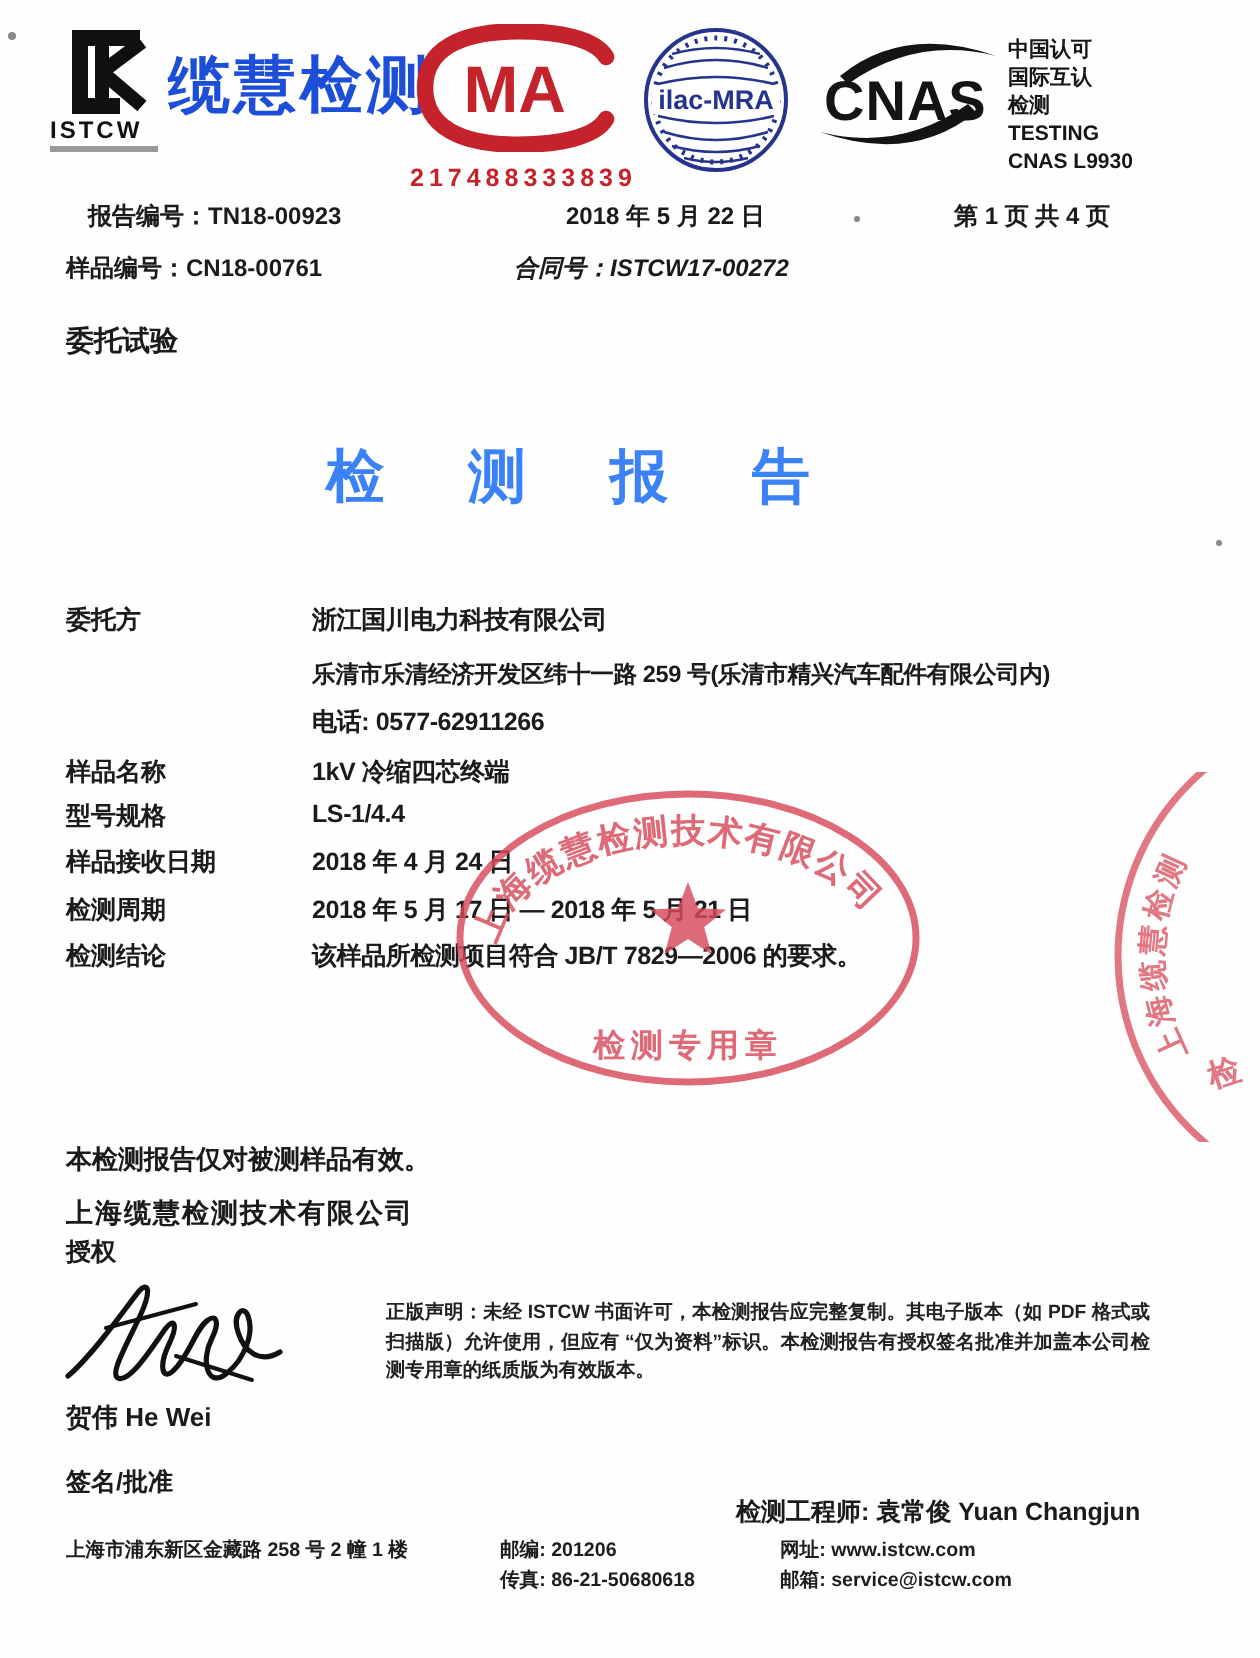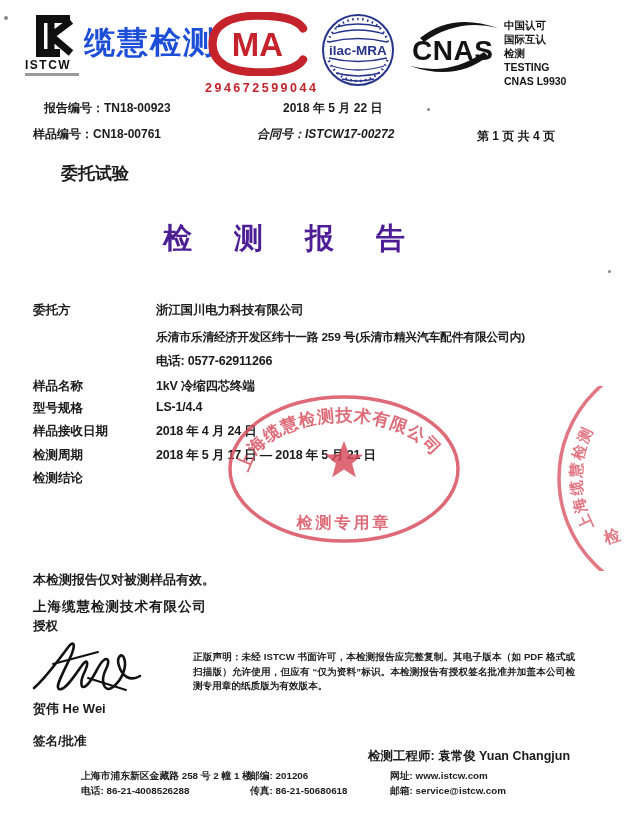--- a/index.html
+++ b/index.html
@@ -18,26 +18,26 @@
   .cma-box{left:205px;top:12px;width:112px;text-align:center;}
   .cma-num{color:#c4232b;font-size:12.5px;font-weight:900;letter-spacing:2.5px;margin-top:1px;}
   .ilac-box{left:320px;top:12px;}
   .cnas-box{left:406px;top:16px;}
   .accred{left:504px;top:18px;font-size:10.5px;font-weight:700;line-height:14px;color:#161616;}
   .accred .en{font-weight:900;}
   
   .meta{font-size:12px;font-weight:700;white-space:nowrap;}
   .m-report{left:44px;top:100px;}
   .m-date{left:283px;top:100px;}
-  .m-page{left:477px;top:100px;margin-top:28px;}
+  .m-page{left:477px;top:100px;}
   .m-sample{left:33px;top:126px;}
   .m-contract{left:257px;top:126px;font-style:italic;}
-  .m-testtype{left:33px;top:162px;font-size:17px;font-weight:700;margin-left:28px;}
-  
-  .doc-title{left:163px;top:219px;font-size:29px;font-weight:700;letter-spacing:42px;white-space:nowrap;color:#4c1d95;}
+  .m-testtype{left:33px;top:162px;font-size:14px;font-weight:700;}
+  
+  .doc-title{left:163px;top:219px;font-size:29px;font-weight:700;letter-spacing:42px;white-space:nowrap;color:#3b82f6;}
   
   .irow{position:absolute;left:0;width:626px;height:20px;font-size:12.5px;font-weight:700;white-space:nowrap;}
   .irow .lab{position:absolute;left:33px;}
   .irow .val{position:absolute;left:156px;letter-spacing:-0.2px;}
   .irow:nth-of-type(1){top:302px;}
   .irow:nth-of-type(2){top:330px;font-size:11.8px;text-decoration:underline;}
   .irow:nth-of-type(3){top:353px;}
   .irow:nth-of-type(4){top:378px;}
   .irow:nth-of-type(5){top:400px;}
   .irow:nth-of-type(6){top:423px;}
@@ -50,21 +50,21 @@
   .validity{left:33px;top:571px;font-size:13px;font-weight:700;}
   .company{left:33px;top:598px;font-size:13.5px;font-weight:700;letter-spacing:1px;}
   .authorize{left:33px;top:618px;font-size:12.5px;font-weight:700;}
   .signature{left:28px;top:638px;}
   .approver-name{left:33px;top:700px;font-size:13px;font-weight:700;}
   .sign-label{left:33px;top:733px;font-size:12.5px;font-weight:700;}
   .disclaimer{left:193px;top:650px;width:382px;font-size:9.6px;font-weight:600;line-height:14.5px;color:#222;text-align:justify;}
   .engineer{left:368px;top:748px;font-size:12.5px;font-weight:700;white-space:nowrap;}
   
   .foot{font-size:9.8px;font-weight:700;line-height:15px;white-space:nowrap;color:#1d1d1d;}
-  .f1{left:33px;top:768px;margin-left:48px;}
+  .f1{left:33px;top:768px;}
   .f2{left:250px;top:768px;}
   .f3{left:390px;top:768px;}
   .speck{position:absolute;background:#888;border-radius:50%;}
 </style>
 </head>
 <body>
 
 <div class="abs istcw-glyph">
   <svg width="54" height="46" viewBox="0 0 54 46">
     <path d="M46 7 H16 V41 H36" fill="none" stroke="#101010" stroke-width="8"></path>
@@ -73,21 +73,21 @@
 </div>
 <div class="abs istcw-abbr">ISTCW</div>
 <div class="abs istcw-tagline"></div>
 <div class="abs hdr-cn-brand">缆慧检测</div>
 
 <div class="abs cma-box">
   <svg width="112" height="64" viewBox="0 0 120 70">
     <path d="M106 18 C 100 8 80 4 58 4 C 26 4 7 14 7 35 C 7 56 26 66 58 66 C 80 66 100 62 106 52" fill="none" stroke="#c4232b" stroke-width="9" stroke-linecap="round"></path>
     <text x="56" y="48" text-anchor="middle" font-size="36" font-weight="900" fill="#c4232b" font-family="Liberation Sans, DejaVu Sans, sans-serif">MA</text>
   </svg>
-  <div class="cma-num">294672599044</div>
+  <div class="cma-num">217488333839</div>
 </div>
 
 <div class="abs ilac-box">
   <svg width="76" height="76" viewBox="0 0 76 76">
     <circle cx="38" cy="38" r="35" fill="#ffffff" stroke="#27348b" stroke-width="2"></circle>
     <circle cx="38" cy="38" r="31" fill="none" stroke="#27348b" stroke-width="2.5" stroke-dasharray="1.5 3.5"></circle>
     <path d="M12 22 Q38 14 64 22 M9 30 Q38 23 67 30 M16 15 Q38 9 60 15" fill="none" stroke="#27348b" stroke-width="1.3"></path>
     <path d="M12 54 Q38 62 64 54 M9 46 Q38 53 67 46 M16 61 Q38 67 60 61 M22 67 Q38 71 54 67" fill="none" stroke="#27348b" stroke-width="1.3"></path>
     <rect x="6" y="31" width="64" height="14" fill="#ffffff"></rect>
     <text x="38" y="42.5" text-anchor="middle" font-size="13.5" font-weight="900" fill="#27348b" font-family="Liberation Sans, DejaVu Sans, sans-serif">ilac-MRA</text>
@@ -143,20 +143,21 @@
   <div class="irow">
     <span class="lab">样品接收日期</span>
     <span class="val">2018 年 4 月 24 日</span>
   </div>
   <div class="irow">
     <span class="lab">检测周期</span>
     <span class="val">2018 年 5 月 17 日 — 2018 年 5 月 21 日</span>
   </div>
   <div class="irow">
     <span class="lab">检测结论</span>
+    <span class="val">该样品所检测项目符合 JB/T 7829—2006 的要求。</span>
   </div>
 </div>
 
 <div class="abs stamp-main">
   <svg width="240" height="156" viewBox="0 0 240 156">
     <defs>
       <path id="arcTop" d="M 24 86 A 96 56 0 0 1 216 86" fill="none"></path>
     </defs>
     <ellipse cx="120" cy="78" rx="114" ry="72" fill="none" stroke="#d84a5b" stroke-width="3.5"></ellipse>
     <text font-size="17" font-weight="700" fill="#d84a5b" letter-spacing="1" font-family="Liberation Sans, DejaVu Sans, sans-serif">
@@ -195,21 +196,20 @@
 
 <div class="abs disclaimer">正版声明：未经 ISTCW 书面许可，本检测报告应完整复制。其电子版本（如 PDF 格式或扫描版）允许使用，但应有 “仅为资料”标识。本检测报告有授权签名批准并加盖本公司检测专用章的纸质版为有效版本。</div>
 
 <div class="abs approver-name">贺伟  He Wei</div>
 <div class="abs sign-label">签名/批准</div>
 
 <div class="abs engineer">检测工程师: 袁常俊 Yuan  Changjun</div>
 
 <div class="abs foot f1">
   <div>上海市浦东新区金藏路 258 号 2 幢 1 楼</div>
-  <div>电话: 86-21-4008526288</div>
 </div>
 <div class="abs foot f2">
   <div>邮编: 201206</div>
   <div>传真: 86-21-50680618</div>
 </div>
 <div class="abs foot f3">
   <div>网址: www.istcw.com</div>
   <div>邮箱: service@istcw.com</div>
 </div>
 

